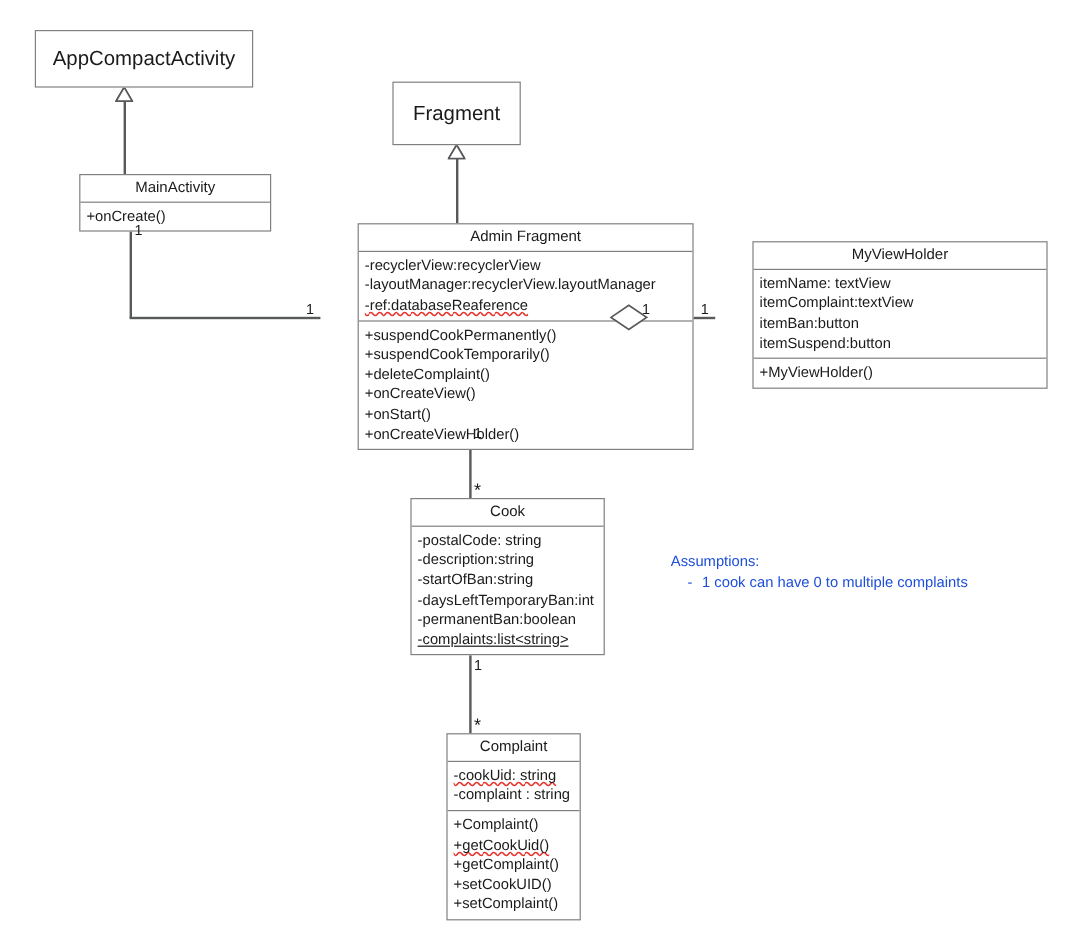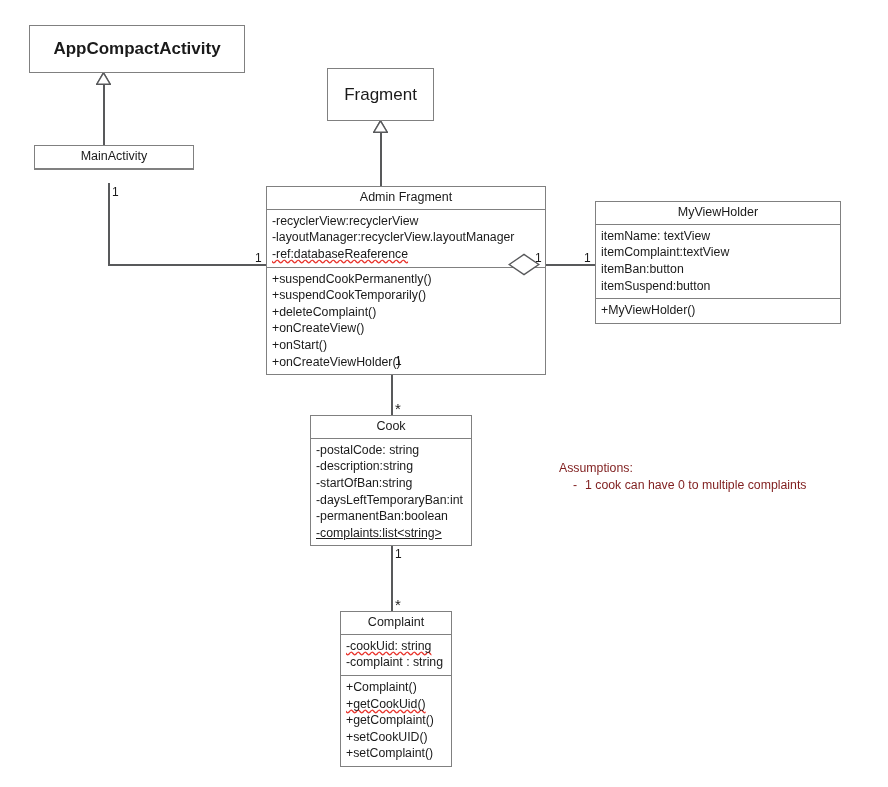--- a/index.html
+++ b/index.html
@@ -19,20 +19,21 @@
     background: #ffffff;
     overflow: hidden;
   }
   
   .uml-class {
     position: absolute;
     box-sizing: border-box;
     border: 1.4px solid #808080;
     background: #ffffff;
     z-index: 3;
+    margin-left: 32px;
   }
   .uml-title {
     box-sizing: border-box;
     text-align: center;
     font-size: 12.5px;
     line-height: 1.35;
     padding: 2px 4px 3px 4px;
     white-space: nowrap;
   }
   .uml-class.has-compartments > .uml-title {
@@ -109,21 +110,21 @@
 
   
   .diamond { position: absolute; z-index: 4; }
   .diamond svg { display: block; }
 
   
   .note {
     position: absolute;
     font-size: 12.3px;
     line-height: 17px;
-    color: #7f1d1d;
+    color: #1d4ed8;
     z-index: 4;
   }
   .note-title { white-space: nowrap; }
   .note-row { display: flex; white-space: nowrap; }
   .note-bullet { width: 26px; padding-left: 14px; box-sizing: border-box; }
 </style>
 </head>
 <body>
 
 <div id="canvas">
@@ -157,30 +158,33 @@
   <div class="mult" style="left:584px; top:252px;">1</div>
 
   <div class="conn v" style="left:391px; top:352px; height:64px;"></div>
   <div class="mult" style="left:395px; top:355px;">1</div>
   <div class="mult star" style="left:395px; top:403px;">*</div>
 
   <div class="conn v" style="left:391px; top:546px; height:66px;"></div>
   <div class="mult" style="left:395px; top:548px;">1</div>
   <div class="mult star" style="left:395px; top:599px;">*</div>
 
-  <div class="plain-box" style="left:29px; top:25px; width:216px; height:48px;font-weight:bold;">
+  <div class="plain-box" style="left:29px; top:25px; width:182px; height:48px;">
     <span>AppCompactActivity</span>
   </div>
 
   <div class="plain-box" style="left:327px; top:68px; width:107px; height:53px;">
     <span>Fragment</span>
   </div>
 
   <div class="uml-class has-compartments" style="left:34px; top:145px; width:160px;">
     <div class="uml-title">MainActivity</div>
+    <div class="uml-compartment">
+      <div class="uml-member">+onCreate()</div>
+    </div>
   </div>
 
   <div class="uml-class has-compartments" style="left:266px; top:186px; width:280px;">
     <div class="uml-title">Admin Fragment</div>
     <div class="uml-compartment">
       <div class="uml-member">-recyclerView:recyclerView</div>
       <div class="uml-member">-layoutManager:recyclerView.layoutManager</div>
       <div class="uml-member spell-line">
         <span class="spell">-ref:databaseReaference</span>
       </div>

